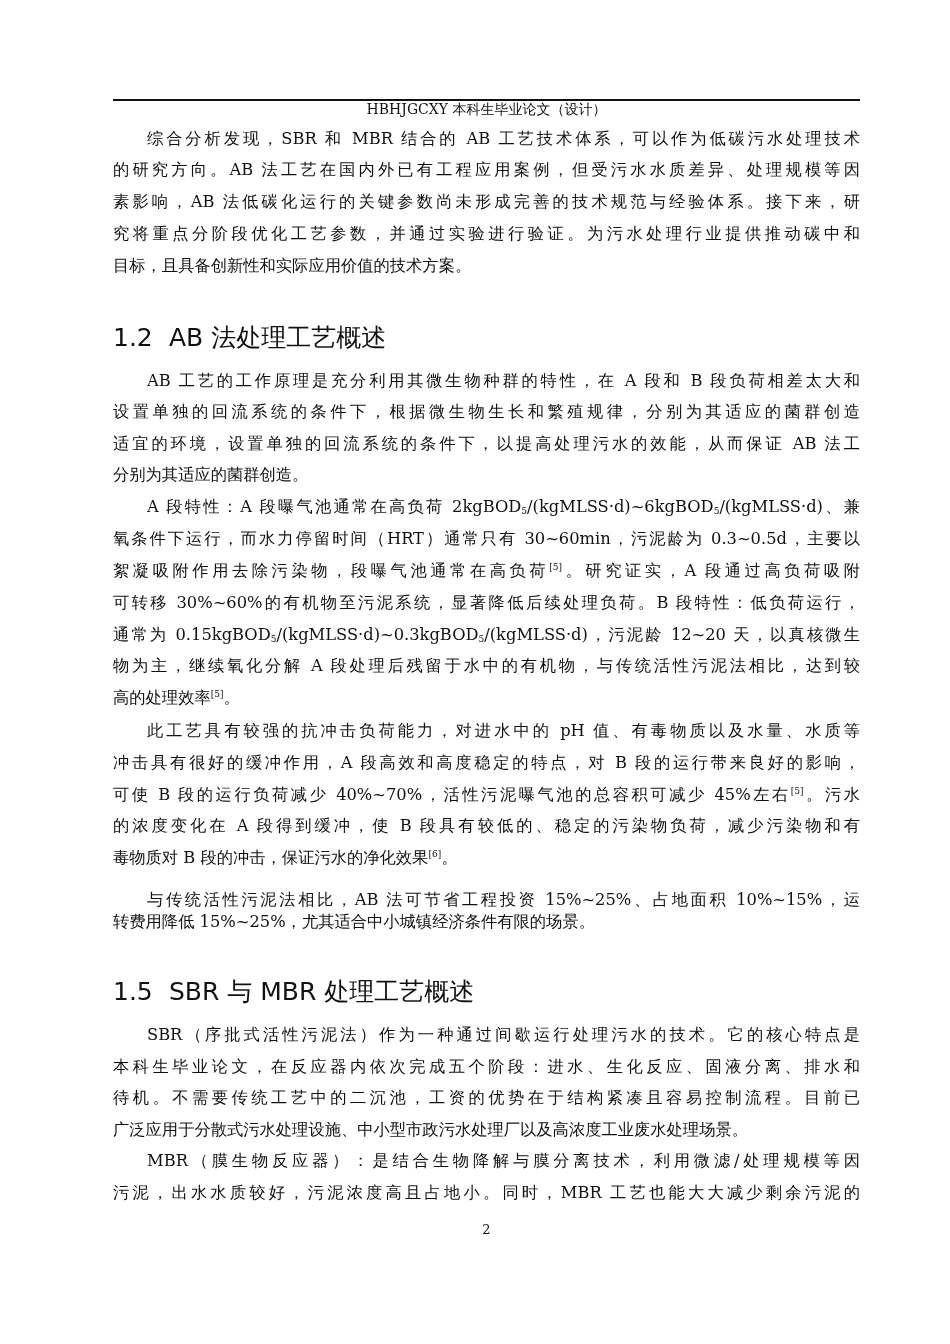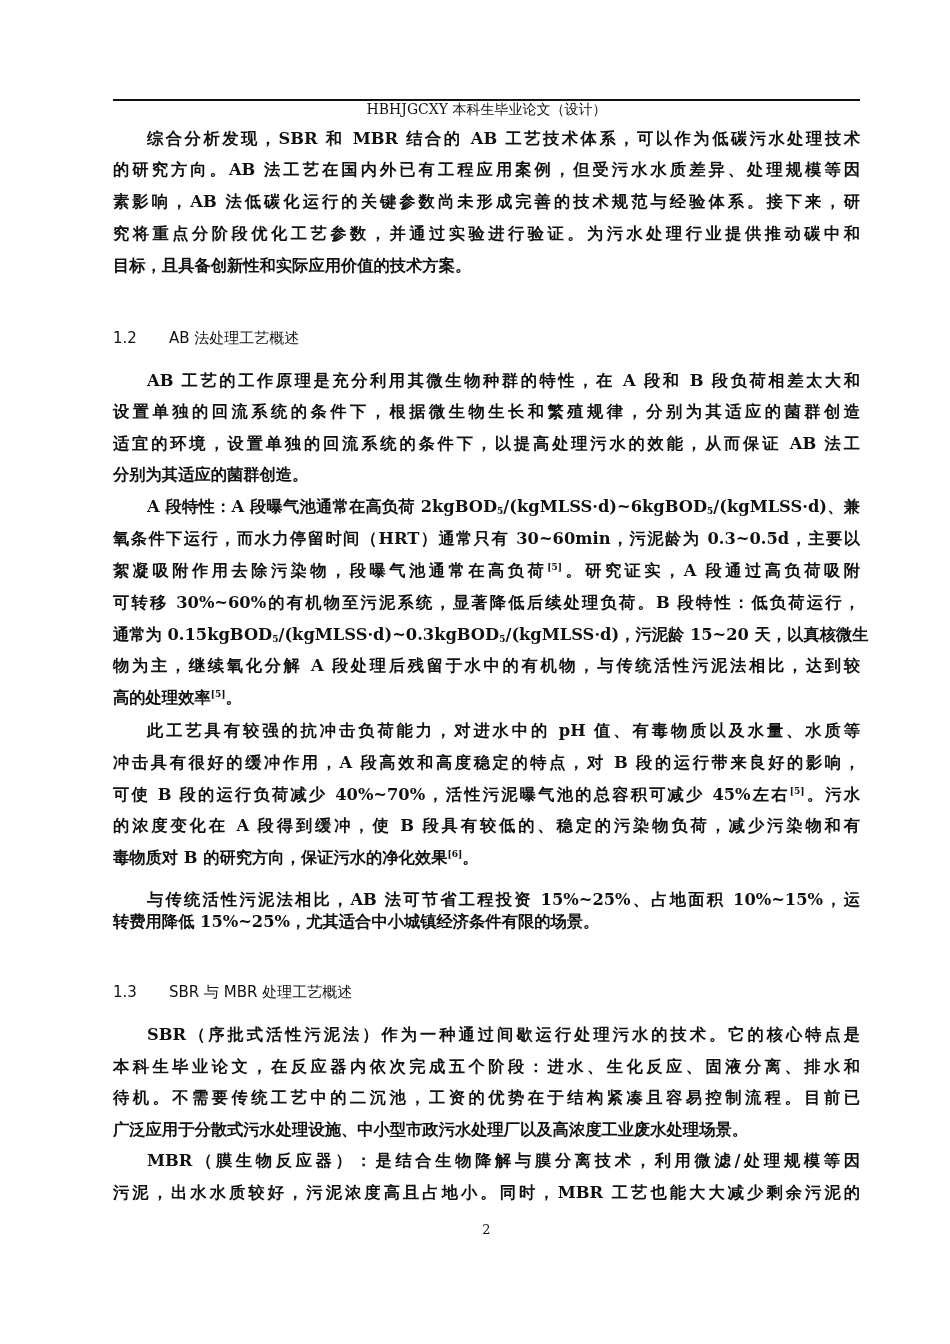--- a/index.html
+++ b/index.html
@@ -2,25 +2,25 @@
 <html><head>
 <meta charset="utf-8">
 <style>
   html, body { margin:0; padding:0; background:#ffffff; }
   body { width:950px; height:1344px; position:relative; overflow:hidden;
          font-family:"DejaVu Serif","Liberation Serif",serif; color:#111; }
   .header { position:absolute; left:113px; top:76px; width:747px; text-align:center;
             font-size:14px; line-height:20px;margin-top:23px; }
   .rule { position:absolute; left:113px; top:99px; width:747px; height:2px; background:#111; }
   .line { position:absolute; left:113px; width:747px; font-size:16.3px; line-height:22px;
-          white-space:nowrap; text-align:justify; text-align-last:justify;font-weight:bold; }
+          white-space:nowrap; text-align:justify; text-align-last:justify; }
   .line.last { text-align-last:left; }
   .line.indent { padding-left:34px; width:713px; }
   .h2 { position:absolute; left:113px; font-family:"DejaVu Sans","Liberation Sans",sans-serif;
-        font-size:15px; line-height:24px; white-space:nowrap; }
+        font-size:25px; line-height:24px; white-space:nowrap; }
   .h2 .num { display:inline-block; width:56px; }
   sub { font-size:9px; vertical-align:-2px; line-height:0; }
   sup { font-size:9px; vertical-align:6px; line-height:0; }
   .pageno { position:absolute; left:113px; width:747px; top:1222px; text-align:center;
             font-size:13px; }
 </style>
 </head>
 <body>
 
 <div class="header">HBHJGCXY 本科生毕业论文（设计）</div>
@@ -38,35 +38,35 @@
 
 <div class="line indent" style="top:370px">AB 工艺的工作原理是充分利用其微生物种群的特性，在 A 段和 B 段负荷相差太大和</div>
 <div class="line" style="top:401px">设置单独的回流系统的条件下，根据微生物生长和繁殖规律，分别为其适应的菌群创造</div>
 <div class="line" style="top:433px">适宜的环境，设置单独的回流系统的条件下，以提高处理污水的效能，从而保证 AB 法工</div>
 <div class="line last" style="top:464px">分别为其适应的菌群创造。</div>
 
 <div class="line indent" style="top:496px"><span>A 段特性：A 段曝气池通常在高负荷 2kgBOD</span><sub>5</sub><span>/(kgMLSS·d)~6kgBOD</span><sub>5</sub><span>/(kgMLSS·d)、兼</span></div>
 <div class="line" style="top:528px">氧条件下运行，而水力停留时间（HRT）通常只有 30~60min，污泥龄为 0.3~0.5d，主要以</div>
 <div class="line" style="top:560px"><span>絮凝吸附作用去除污染物，段曝气池通常在高负荷</span><sup>[5]</sup><span>。研究证实，A 段通过高负荷吸附</span></div>
 <div class="line" style="top:592px">可转移 30%~60%的有机物至污泥系统，显著降低后续处理负荷。B 段特性：低负荷运行，</div>
-<div class="line" style="top:624px"><span>通常为 0.15kgBOD</span><sub>5</sub><span>/(kgMLSS·d)~0.3kgBOD</span><sub>5</sub><span>/(kgMLSS·d)，污泥龄 15~20 天，以真核微生</span></div>
+<div class="line" style="top:624px"><span>通常为 0.15kgBOD</span><sub>5</sub><span>/(kgMLSS·d)~0.3kgBOD</span><sub>5</sub><span>/(kgMLSS·d)，污泥龄 12~20 天，以真核微生</span></div>
 <div class="line" style="top:655px">物为主，继续氧化分解 A 段处理后残留于水中的有机物，与传统活性污泥法相比，达到较</div>
 <div class="line last" style="top:687px"><span>高的处理效率</span><sup>[5]</sup><span>。</span></div>
 
 <div class="line indent" style="top:720px">此工艺具有较强的抗冲击负荷能力，对进水中的 pH 值、有毒物质以及水量、水质等</div>
 <div class="line" style="top:752px">冲击具有很好的缓冲作用，A 段高效和高度稳定的特点，对 B 段的运行带来良好的影响，</div>
 <div class="line" style="top:784px"><span>可使 B 段的运行负荷减少 40%~70%，活性污泥曝气池的总容积可减少 45%左右</span><sup>[5]</sup><span>。污水</span></div>
 <div class="line" style="top:815px">的浓度变化在 A 段得到缓冲，使 B 段具有较低的、稳定的污染物负荷，减少污染物和有</div>
-<div class="line last" style="top:847px"><span>毒物质对 B 的研究方向，保证污水的净化效果</span><sup>[6]</sup><span>。</span></div>
+<div class="line last" style="top:847px"><span>毒物质对 B 段的冲击，保证污水的净化效果</span><sup>[6]</sup><span>。</span></div>
 
 <div class="line indent" style="top:889px">与传统活性污泥法相比，AB 法可节省工程投资 15%~25%、占地面积 10%~15%，运</div>
 <div class="line last" style="top:911px">转费用降低 15%~25%，尤其适合中小城镇经济条件有限的场景。</div>
 
 <div class="h2" style="top:980px">
-  <span class="num">1.3</span><span>SBR 与 MBR 处理工艺概述</span>
+  <span class="num">1.5</span><span>SBR 与 MBR 处理工艺概述</span>
 </div>
 
 <div class="line indent" style="top:1024px">SBR（序批式活性污泥法）作为一种通过间歇运行处理污水的技术。它的核心特点是</div>
 <div class="line" style="top:1056px">本科生毕业论文，在反应器内依次完成五个阶段：进水、生化反应、固液分离、排水和</div>
 <div class="line" style="top:1087px">待机。不需要传统工艺中的二沉池，工资的优势在于结构紧凑且容易控制流程。目前已</div>
 <div class="line last" style="top:1119px">广泛应用于分散式污水处理设施、中小型市政污水处理厂以及高浓度工业废水处理场景。</div>
 
 <div class="line indent" style="top:1150px">MBR（膜生物反应器）：是结合生物降解与膜分离技术，利用微滤/处理规模等因</div>
 <div class="line" style="top:1182px">污泥，出水水质较好，污泥浓度高且占地小。同时，MBR 工艺也能大大减少剩余污泥的</div>
 

